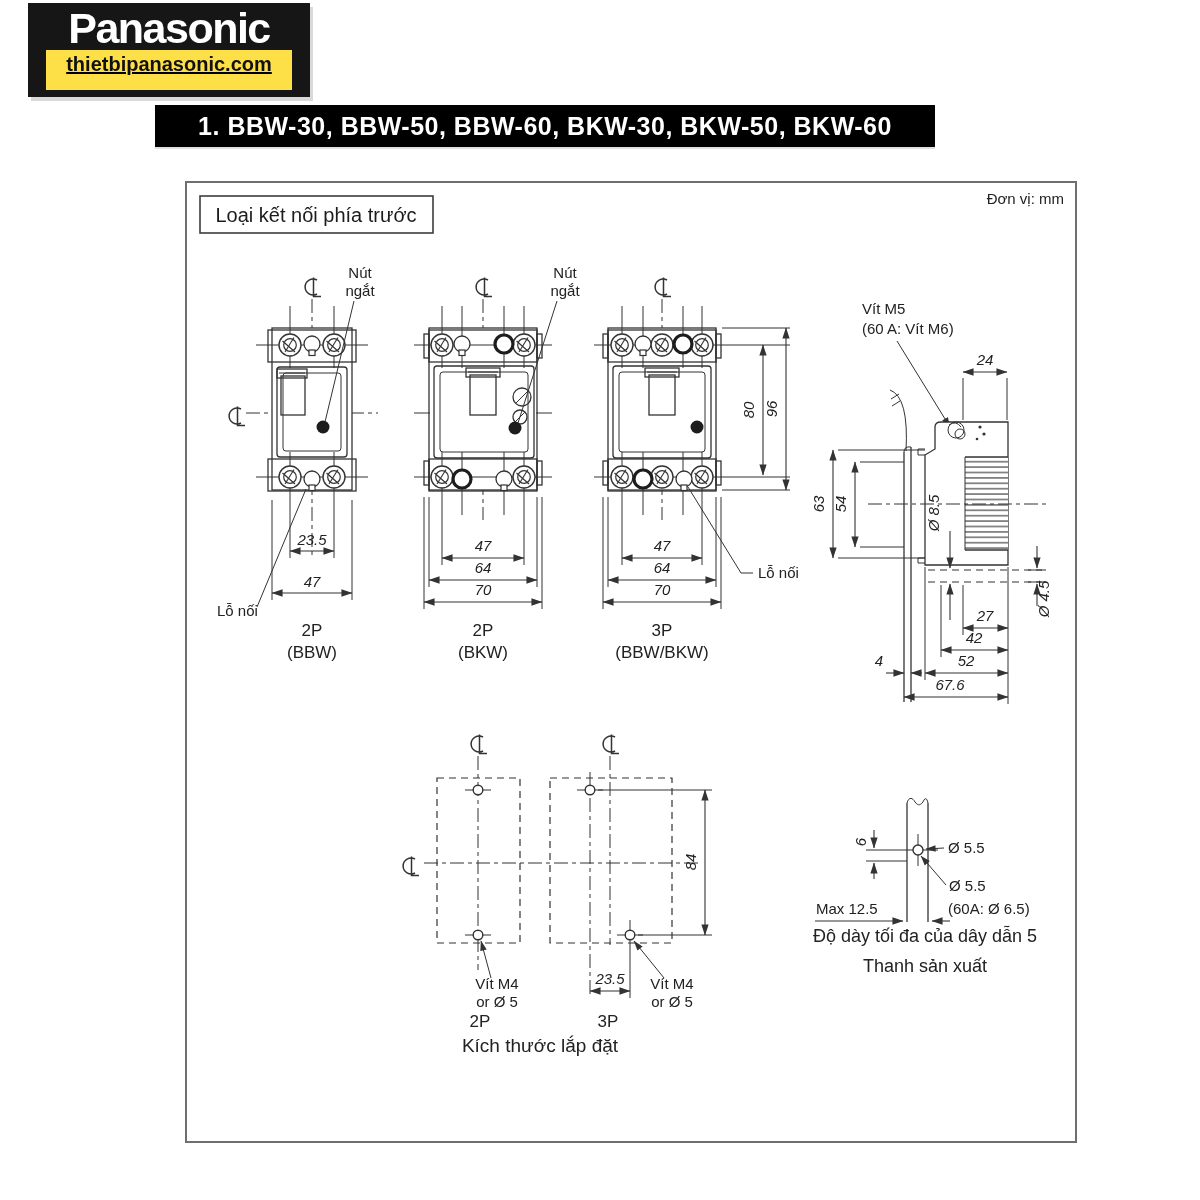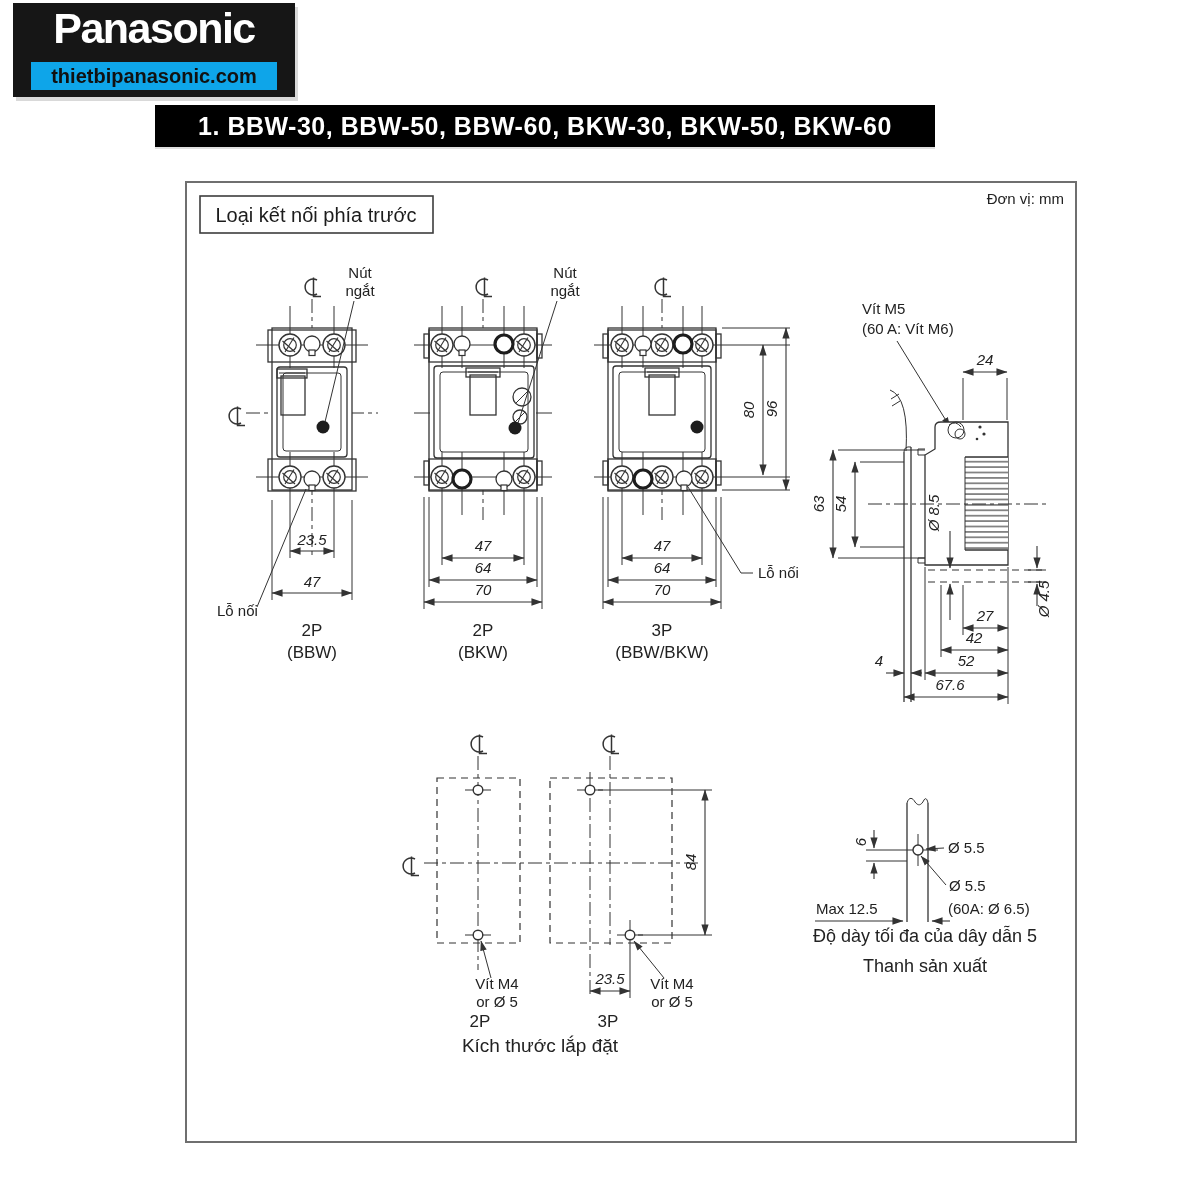--- a/index.html
+++ b/index.html
@@ -1,23 +1,23 @@
 <!DOCTYPE html>
 <html><head>
 <meta charset="utf-8">
 <style>
   html,body{margin:0;padding:0;background:#fff;}
   .stage{position:relative;width:1200px;height:1200px;background:#ffffff;overflow:hidden;
          font-family:"Liberation Sans",sans-serif;}
   
-  .logo{position:absolute;left:13px;top:3px;width:282px;height:94px;background:#161616;
+  .logo{position:absolute;left:28px;top:3px;width:282px;height:94px;background:#161616;
         box-shadow:3px 4px 0 rgba(0,0,0,0.15);}
   .logo .brand{display:block;text-align:center;color:#fff;font-weight:bold;
         font-size:43px;letter-spacing:-1.5px;margin-top:1px;}
-  .logo .sitebox{position:absolute;left:18px;right:18px;bottom:7px;height:28px;background:#0ea5e9;}
+  .logo .sitebox{position:absolute;left:18px;right:18px;bottom:7px;height:40px;background:#fde047;text-decoration:underline;}
   .logo .site{display:block;text-align:center;color:#111;font-weight:bold;font-size:20px;
         line-height:28px;letter-spacing:0px;}
   
   .banner{position:absolute;left:155px;top:105px;width:780px;height:42px;background:#000000;
         color:#fff;font-weight:bold;font-size:25px;text-align:center;line-height:42px;
         letter-spacing:0.5px;box-shadow:0 2px 0 rgba(0,0,0,0.12);}
   svg{position:absolute;left:0;top:0;}
   
   .ln{stroke:#333;stroke-width:1.3;fill:none;}
   .lnf{stroke:#333;stroke-width:1.3;fill:#fff;}

